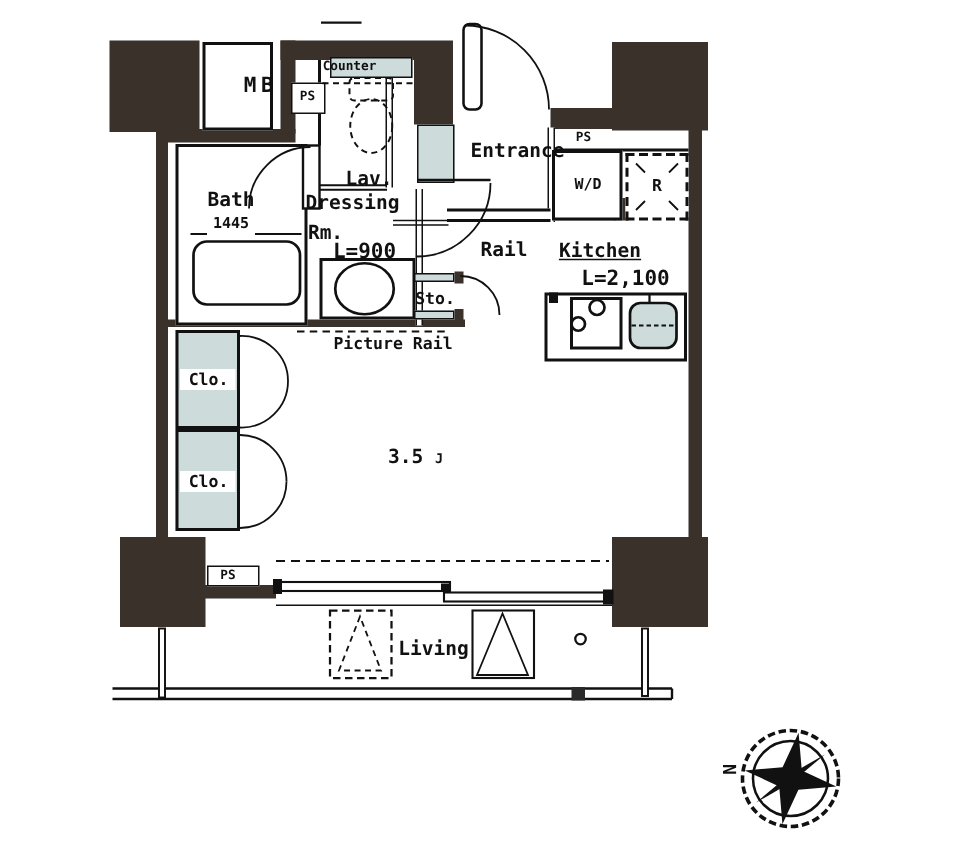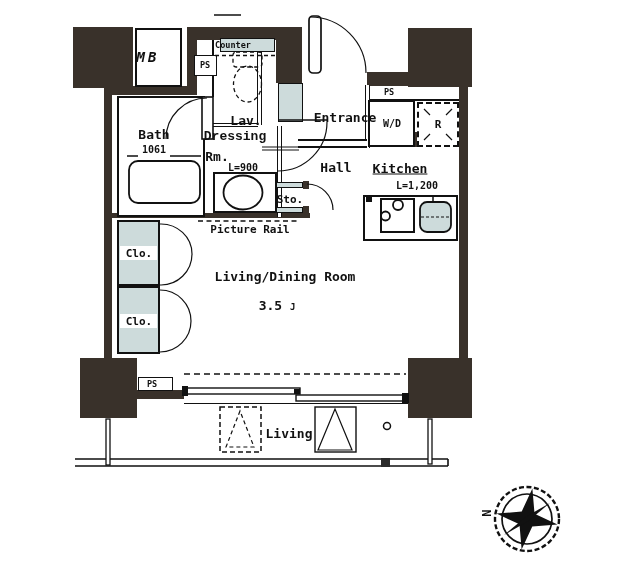--- a/index.html
+++ b/index.html
@@ -10,21 +10,21 @@
   .box{position:absolute;background:#ffffff;border:2px solid #111;z-index:2;box-sizing:border-box;}
   .thin{border-width:1.5px;}
   .thick{border-width:2.5px;}
   .fillc{background:#cddbdb;}
   .band{position:absolute;background:#ffffff;z-index:3;}
   .hline{position:absolute;background:#111;z-index:2;}
   svg.overlay{position:absolute;left:0;top:0;z-index:4;}
   .lbl{position:absolute;transform:translate(-50%,-50%);color:#111;font-weight:bold;
        white-space:nowrap;z-index:5;line-height:1;}
   .f13{font-size:13px;} .f11{font-size:11px;} .f10{font-size:10px;}
-  .f9{font-size:10px;} .f8{font-size:8.5px;}
+  .f9{font-size:14px;} .f8{font-size:8.5px;}
 </style>
 </head>
 <body>
 
 <div class="stage">
 
   <div class="wall" style="left:73px;top:27px;width:60px;height:61px;"></div>
   <div class="wall" style="left:106px;top:86px;width:91px;height:9px;"></div>
   <div class="wall" style="left:187px;top:27px;width:10px;height:62px;"></div>
   <div class="wall" style="left:104px;top:88px;width:8px;height:271px;"></div>
@@ -138,41 +138,40 @@
       <circle r="25" fill="none" stroke="#111" stroke-width="1.7"></circle>
       <g transform="rotate(10)">
         <path d="M0,-31 L6.5,-6.5 L31,0 L6.5,6.5 L0,31 L-6.5,6.5 L-31,0 L-6.5,-6.5 Z" fill="#111"></path>
       </g>
       <g transform="rotate(55)">
         <path d="M0,-28 L2.5,0 L0,28 L-2.5,0 Z" fill="#111"></path>
       </g>
     </g>
   </svg>
 
-  <span class="lbl" style="left:148px;top:57px;font-size:14px;letter-spacing:3px;font-style:italic;">MB</span>
+  <span class="lbl" style="left:174px;top:57px;font-size:14px;letter-spacing:3px;">MB</span>
   <span class="lbl f8" style="left:205px;top:65px;">PS</span>
   <span class="lbl f8" style="left:233px;top:45px;">Counter</span>
   <span class="lbl f13" style="left:246px;top:120px;">Lav.</span>
   <span class="lbl f13" style="left:154px;top:134px;">Bath</span>
-  <span class="lbl f10" style="left:154px;top:150px;">1061</span>
-  <span class="lbl f13" style="left:235px;top:136px;font-family:Liberation Mono, monospace;">Dressing</span>
+  <span class="lbl f10" style="left:154px;top:150px;">1445</span>
+  <span class="lbl f13" style="left:235px;top:136px;">Dressing</span>
   <span class="lbl f13" style="left:217px;top:156px;">Rm.</span>
   <span class="lbl f9" style="left:243px;top:168px;">L=900</span>
-  <span class="lbl f13" style="left:336px;top:117px;padding-left:18px;">Entrance</span>
+  <span class="lbl f13" style="left:336px;top:101px;padding-left:18px;">Entrance</span>
   <span class="lbl f8" style="left:389px;top:92px;">PS</span>
   <span class="lbl f10" style="left:392px;top:124px;">W/D</span>
   <span class="lbl f11" style="left:438px;top:124px;">R</span>
-  <span class="lbl f13" style="left:336px;top:167px;">Hall</span>
+  <span class="lbl f13" style="left:336px;top:167px;">Rail</span>
   <span class="lbl f13" style="left:400px;top:168px;text-decoration:underline;">Kitchen</span>
-  <span class="lbl f9" style="left:417px;top:186px;">L=1,200</span>
+  <span class="lbl f9" style="left:417px;top:186px;">L=2,100</span>
   <span class="lbl f11" style="left:290px;top:199px;">Sto.</span>
-  <span class="lbl f11" style="left:250px;top:229px;">Picture Rail</span>
+  <span class="lbl f11" style="left:262px;top:229px;">Picture Rail</span>
   <span class="lbl f11" style="left:139px;top:253px;">Clo.</span>
   <span class="lbl f11" style="left:139px;top:321px;">Clo.</span>
-  <span class="lbl f13" style="left:285px;top:276px;">Living/Dining Room</span>
   <span class="lbl" style="left:277px;top:305px;font-size:13px;">
     <span>3.5</span>
     <span style="font-size:9px;">J</span>
   </span>
   <span class="lbl f13" style="left:289px;top:433px;">Living</span>
   <span class="lbl f8" style="left:152px;top:384px;">PS</span>
   <span class="lbl" style="left:486px;top:513px;font-size:12px;transform:translate(-50%,-50%) rotate(90deg);">N</span>
 
 </div>
 

